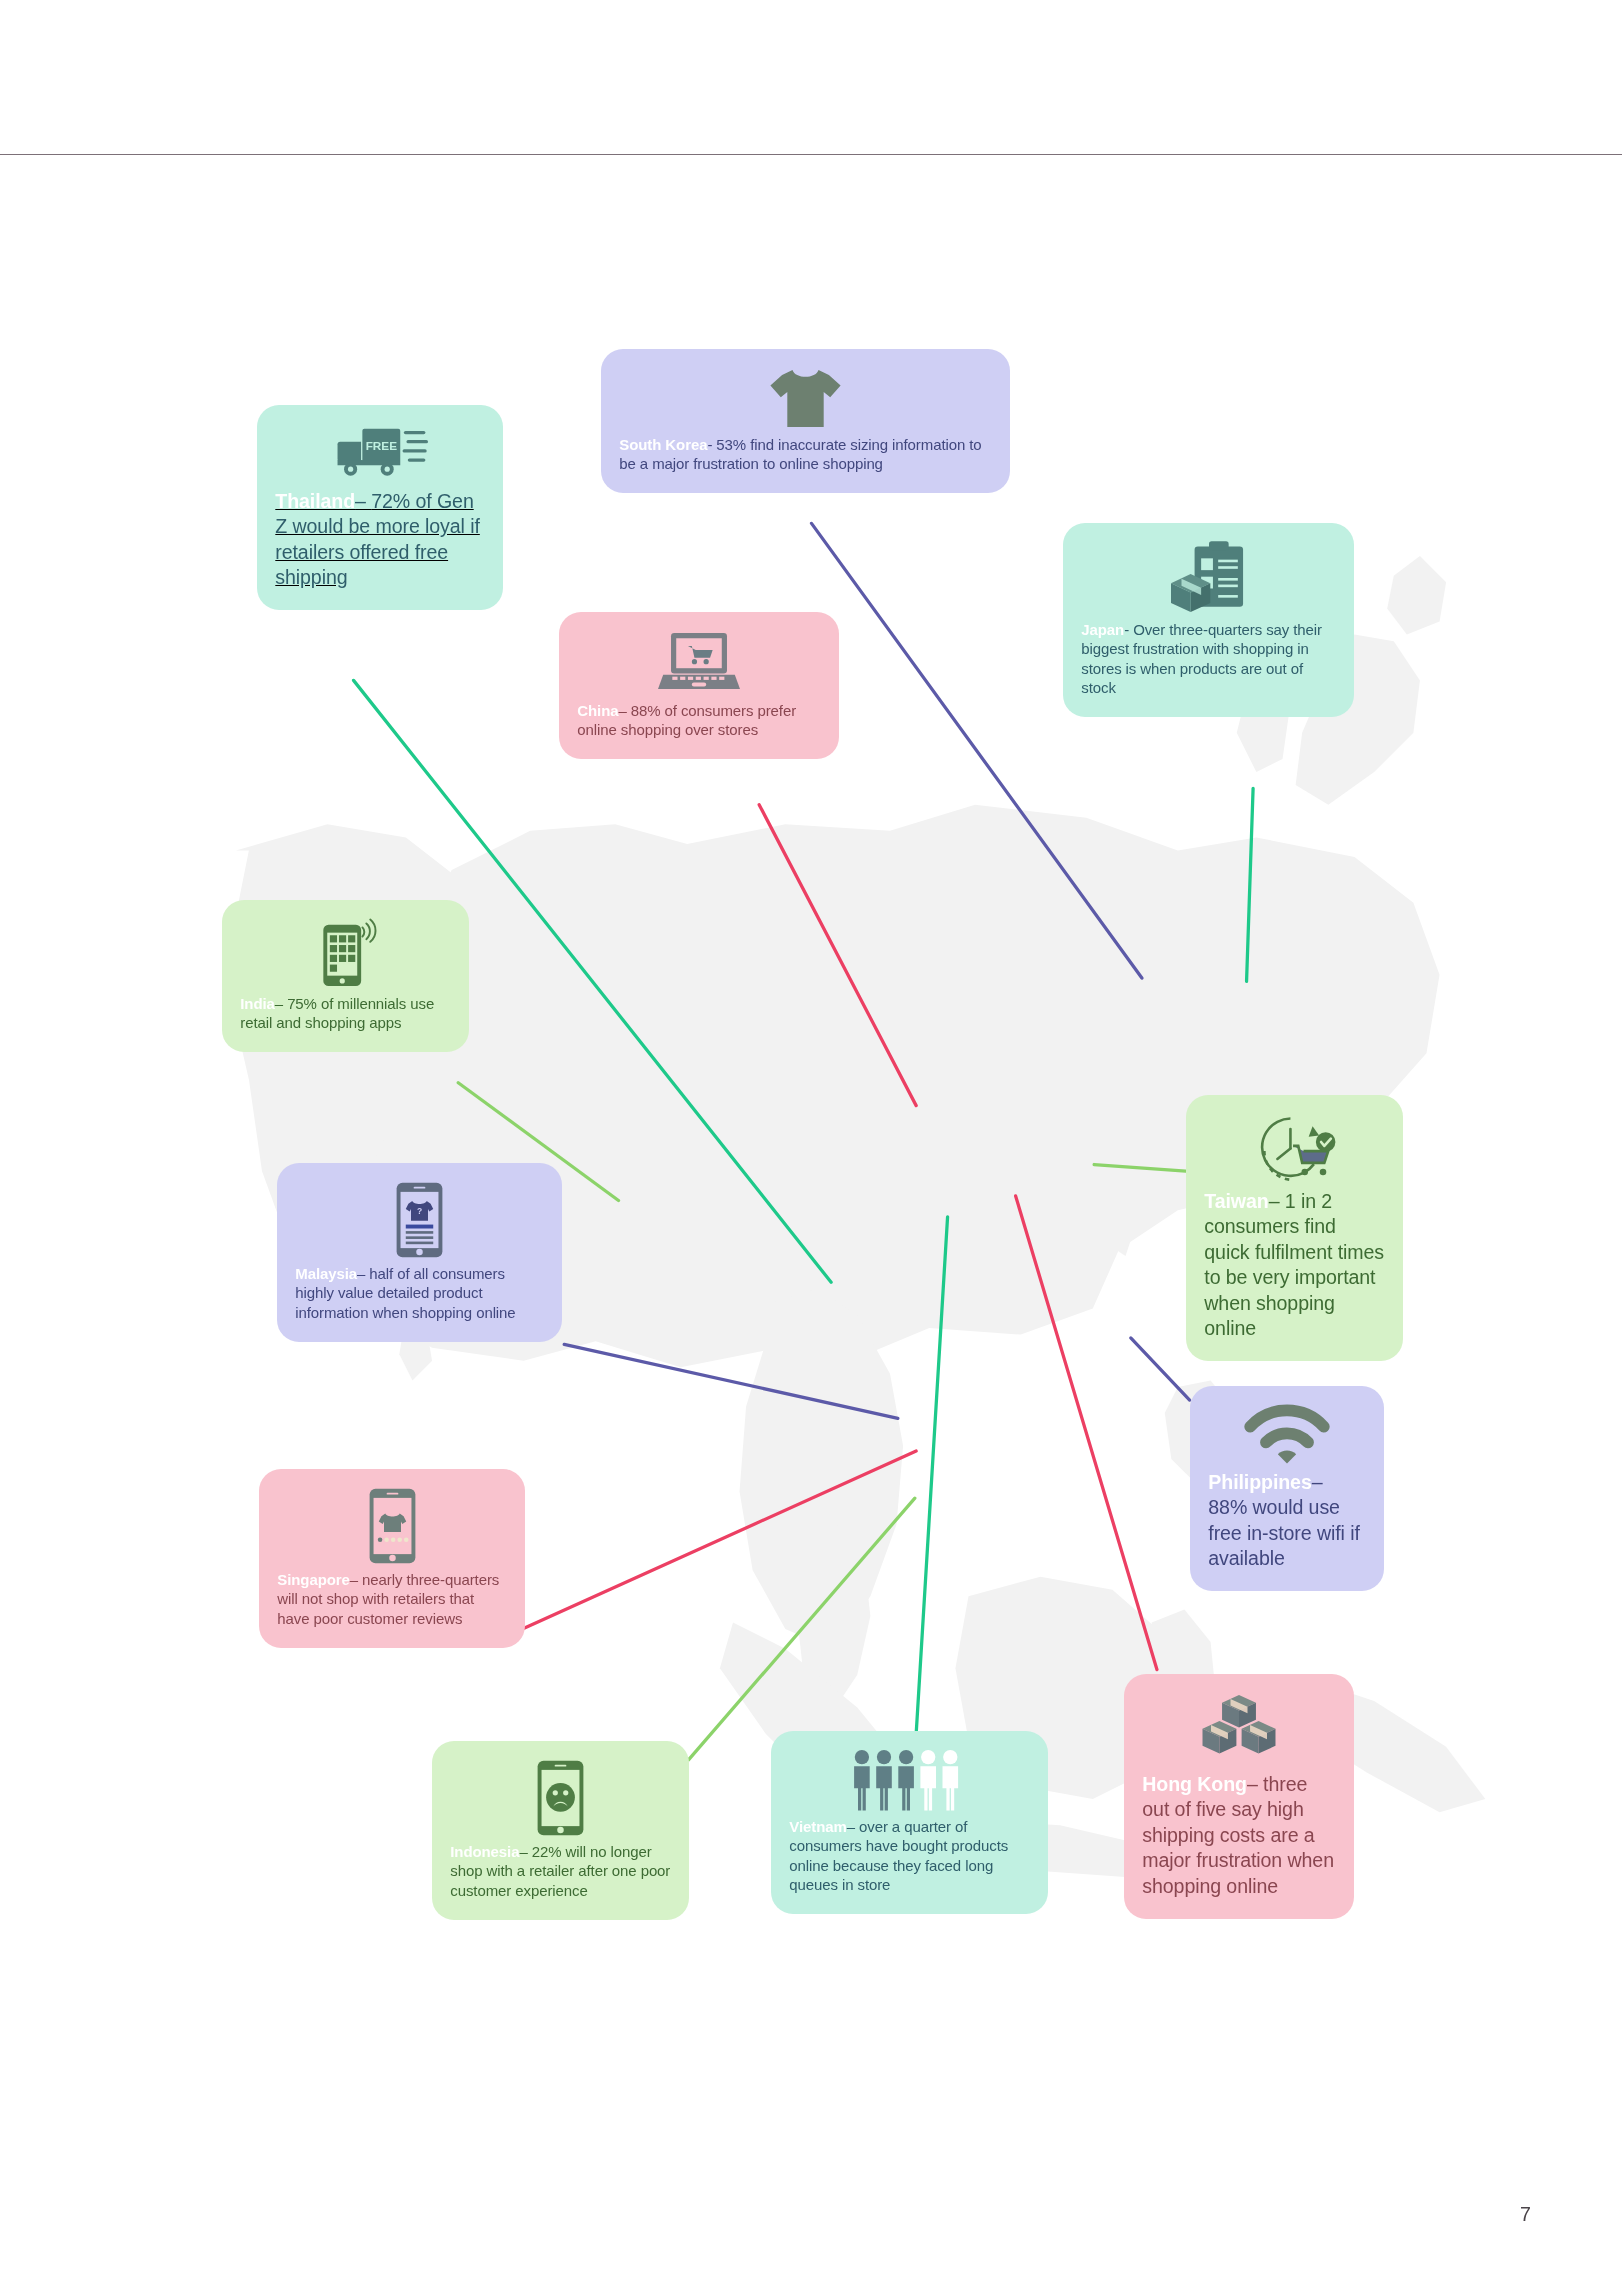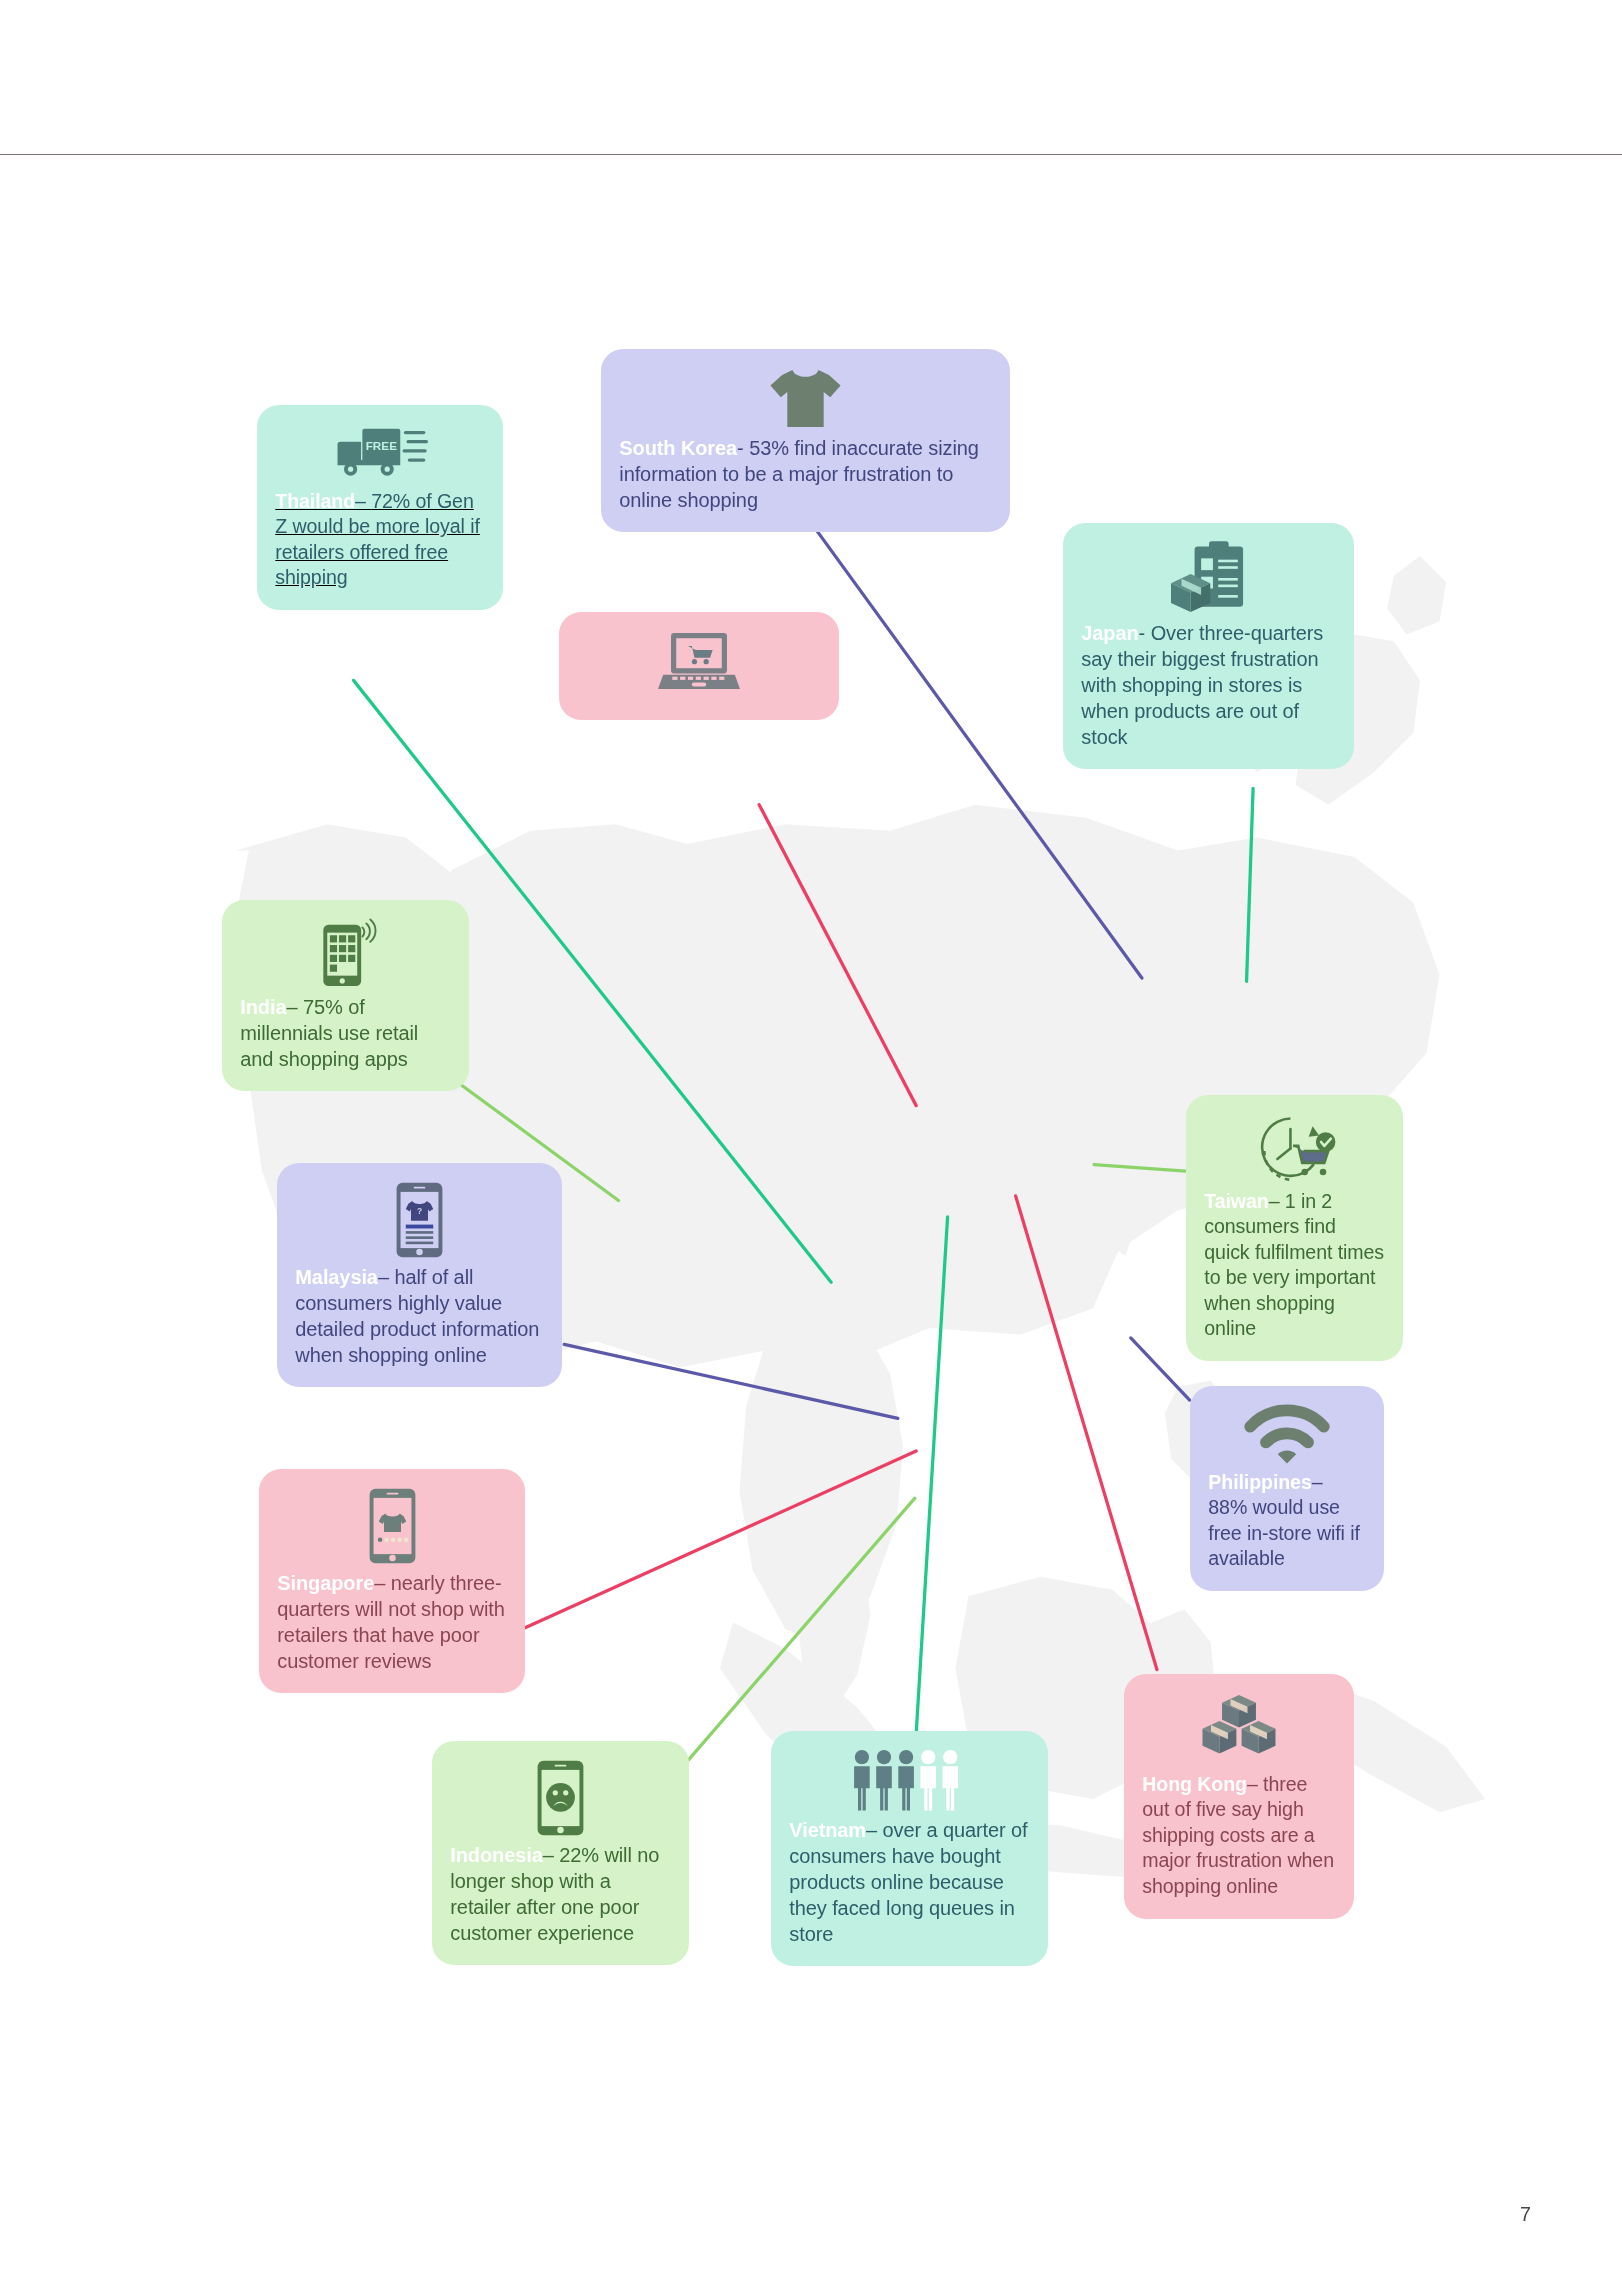--- a/index.html
+++ b/index.html
@@ -37,21 +37,21 @@
     padding: 17px 18.3px 19.6px 18.3px;
     overflow: hidden;
   }
   .card .icon-wrap {
     display: block;
     text-align: center;
     margin-bottom: 3.9px;
     line-height: 0;
   }
   .card .txt {
-    font-size: 20px;
+    font-size: 15px;
     line-height: 1.30;
     letter-spacing: -0.1px;
   }
   .card .cname {
     font-weight: bold;
     color: #ffffff;
   }
   
   .theme-mint   { background: #c0f0e1; }
   .theme-mint   .txt { color: #2f5e6b; }
@@ -236,20 +236,21 @@
           <rect x="22" y="73" width="8" height="5"></rect>
             <rect x="34" y="73" width="8" height="5"></rect>
           <rect x="46" y="73" width="8" height="5"></rect>
             <rect x="58" y="73" width="8" height="5"></rect>
           <rect x="70" y="73" width="8" height="5"></rect>
             <rect x="82" y="73" width="8" height="5"></rect>
           <rect x="94" y="73" width="8" height="5"></rect>
         </g>
       </svg>
     </span>
+    <div class="txt"><span class="cname">China</span><span>– </span><span>88% of consumers prefer online shopping over stores</span></div>
   </div>
 
   <div class="card theme-lime" id="card-india">
     <span class="icon-wrap">
       <svg width="63" height="73" viewBox="0 0 96 112" xmlns="http://www.w3.org/2000/svg">
         <rect x="14" y="12" width="58" height="94" rx="8" fill="#4f7d45"></rect>
         <rect x="20" y="24" width="46" height="66" fill="#d6f2c8"></rect>
         <g fill="#4f7d45">
           <rect x="24" y="28" width="11" height="11"></rect>
             <rect x="38" y="28" width="11" height="11"></rect>

